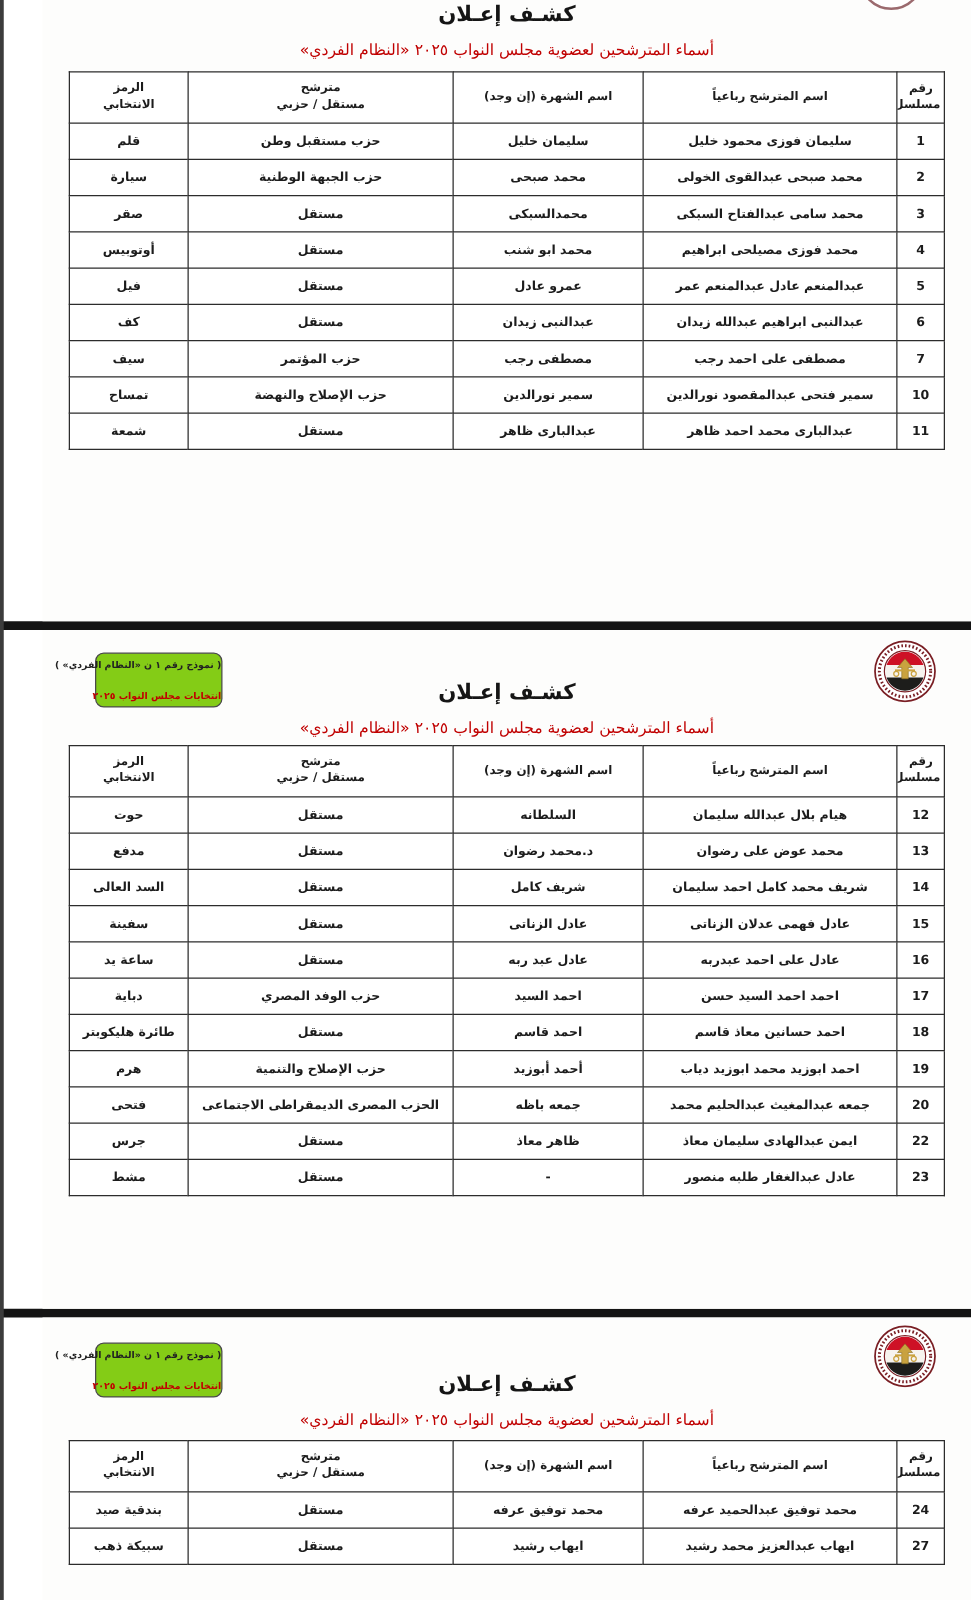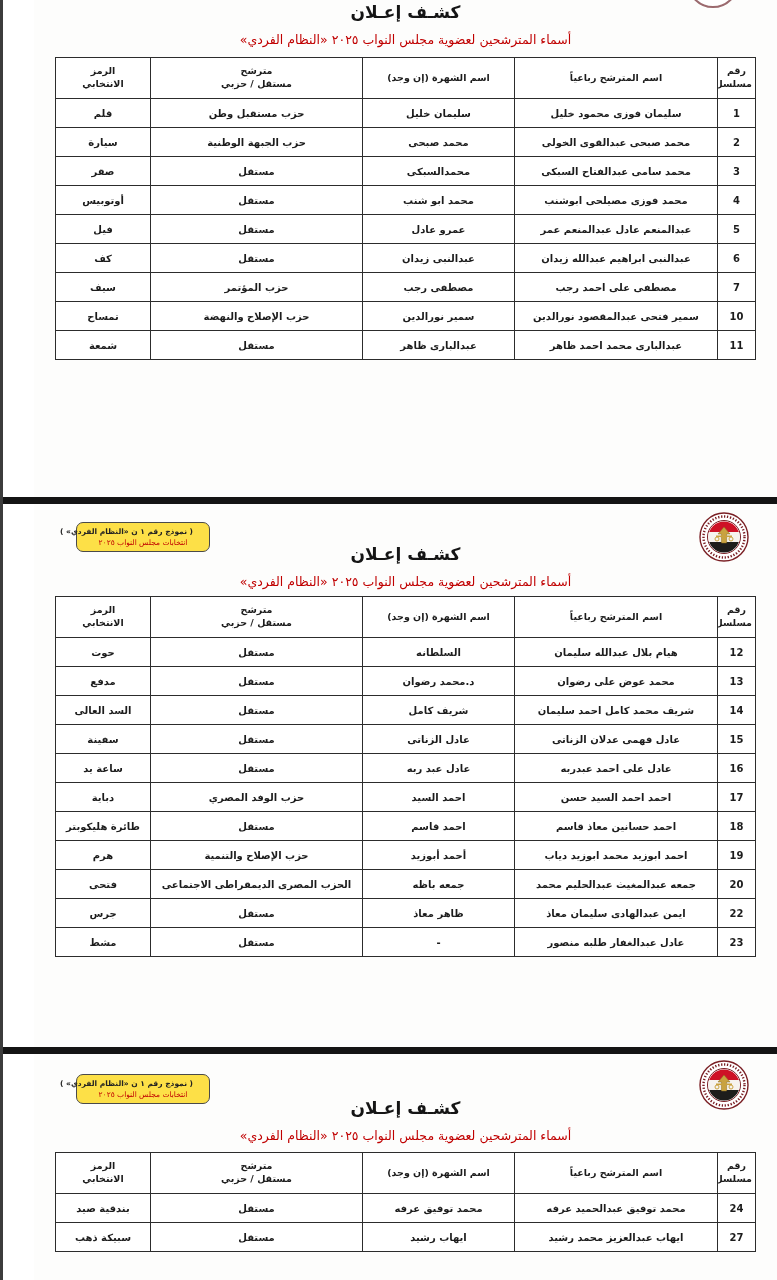--- a/index.html
+++ b/index.html
@@ -25,26 +25,26 @@
     text-align:center;color:#c00000;font-size:12.5px;font-weight:normal;margin-top:10px;
   }
   .district{
     text-align:center;color:#141414;font-size:11px;font-weight:bold;margin-top:6px;
     word-spacing:2px;
   }
 
   
   .form-box{
     position:absolute;left:42px;top:18px;width:100px;
-    border:1px solid #4a4a4a;border-radius:7px;padding:4px 16px;
-    text-align:center;background:#fde047;z-index:2;
+    border:1px solid #4a4a4a;border-radius:7px;padding:4px 0;
+    text-align:center;background:#84cc16;z-index:2;
   }
   #page3 .form-box{top:20px;}
   .form-box .l1{font-size:7.5px;font-weight:bold;color:#222;white-space:nowrap;}
-  .form-box .l2{font-size:7.5px;font-weight:normal;color:#c00000;margin-top:2px;white-space:nowrap;}
+  .form-box .l2{font-size:7.5px;font-weight:bold;color:#c00000;margin-top:16px;white-space:nowrap;}
 
   
   .logo{position:absolute;right:28px;top:8px;width:50px;height:50px;z-index:2;}
   #page3 .logo{top:6px;}
   .logo-sliver{
     position:absolute;top:-44px;right:38px;width:48px;height:48px;border-radius:50%;
     border:2px solid #9b6a6e;background:#fff;z-index:2;
   }
 
   table.roster{
@@ -123,21 +123,21 @@
         </tr>
         <tr>
           <td class="col-serial">3</td>
           <td class="col-name">محمد سامى عبدالفتاح السبكى</td>
           <td class="col-nickname">محمدالسبكى</td>
           <td class="col-party">مستقل</td>
           <td class="col-symbol">صقر</td>
         </tr>
         <tr>
           <td class="col-serial">4</td>
-          <td class="col-name">محمد فوزى مصيلحى ابوشنب</td>
+          <td class="col-name">محمد فوزى مصيلحى ابراهيم</td>
           <td class="col-nickname">محمد ابو شنب</td>
           <td class="col-party">مستقل</td>
           <td class="col-symbol">أوتوبيس</td>
         </tr>
         <tr>
           <td class="col-serial">5</td>
           <td class="col-name">عبدالمنعم عادل عبدالمنعم عمر</td>
           <td class="col-nickname">عمرو عادل</td>
           <td class="col-party">مستقل</td>
           <td class="col-symbol">فيل</td>

